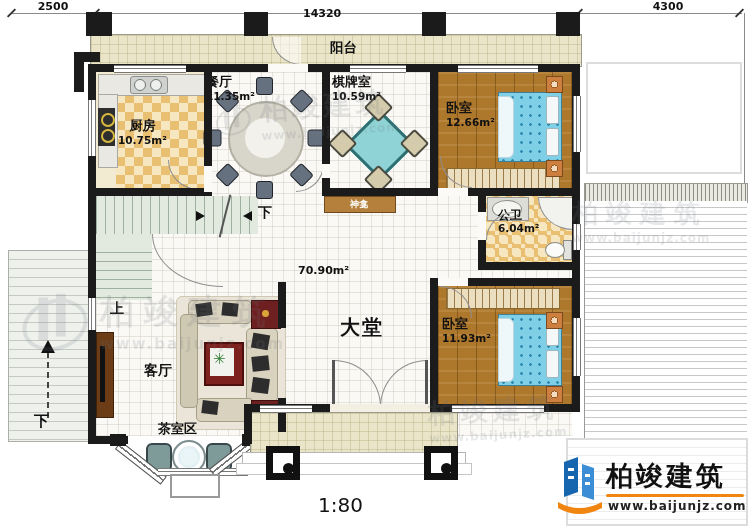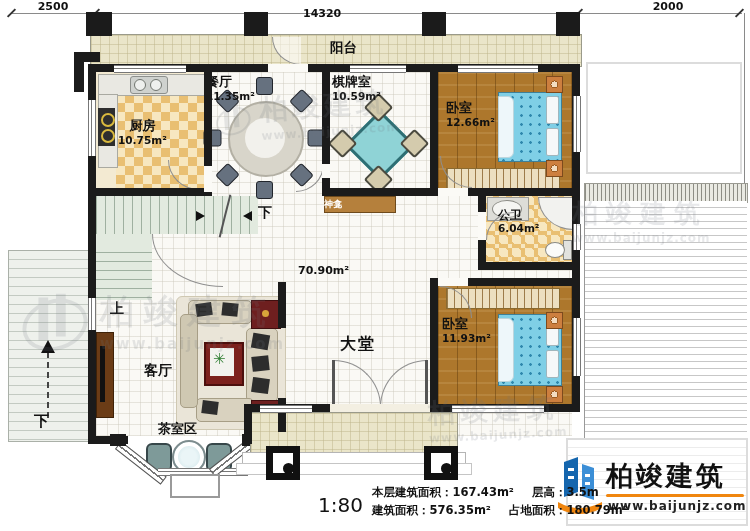--- a/index.html
+++ b/index.html
@@ -60,21 +60,21 @@
 
 <div class="canvas">
 
   <div class="dim" style="left:10px;top:13px;width:732px;height:1px;"></div>
   <div class="tick" style="left:6px;top:12px;"></div>
   <div class="tick" style="left:90px;top:12px;"></div>
   <div class="tick" style="left:573px;top:12px;"></div>
   <div class="tick" style="left:734px;top:12px;"></div>
   <div class="lbl" style="left:28px;top:0px;width:50px;text-align:center;font-size:11px;">2500</div>
   <div class="lbl" style="left:303px;top:7px;width:60px;font-size:11px;">14320</div>
-  <div class="lbl" style="left:640px;top:0px;width:56px;text-align:center;font-size:11px;">2000</div>
+  <div class="lbl" style="left:640px;top:0px;width:56px;text-align:center;font-size:11px;">4300</div>
   <div class="dim" style="left:744px;top:13px;width:1px;height:470px;"></div>
   <div class="lbl" style="left:712px;top:288px;font-size:11px;transform:rotate(-90deg);transform-origin:center;">13180</div>
 
   <div class="abs" style="left:586px;top:62px;width:152px;height:108px;border:2px solid #dcdcdc;"></div>
   <div class="abs" style="left:584px;top:183px;width:162px;height:18px;border:1px solid #9a9a92;background:repeating-linear-gradient(90deg,#8d8d85 0 1px,#e9e9e2 1px 4px);"></div>
   <div class="abs stripesRamp" style="left:584px;top:201px;width:162px;height:264px;"></div>
   <div class="abs" style="left:566px;top:438px;width:178px;height:84px;border:2px solid #dcdcdc;background:repeating-linear-gradient(#fff 0 7px,#ececec 7px 8px);"></div>
 
   <div class="abs stripesH" style="left:8px;top:250px;width:80px;height:190px;"></div>
   <div class="abs" style="left:47px;top:352px;width:0;height:66px;border-left:2px dashed #444;"></div>
@@ -173,23 +173,23 @@
   <div class="pillow" style="left:546px;top:318px;width:11px;height:26px;"></div>
   <div class="pillow" style="left:546px;top:350px;width:11px;height:26px;"></div>
   <div class="nst" style="left:546px;top:312px;"></div>
   <div class="nst" style="left:546px;top:386px;"></div>
   <div class="rlabel" style="left:442px;top:316px;text-align:left;">
     <span class="nm">卧室</span>
     <span class="ar">11.93m²</span>
   </div>
 
   <div class="abs" style="left:324px;top:196px;width:70px;height:15px;background:#b5803c;border:1px solid #6e4a1c;"></div>
-  <div class="lbl" style="left:324px;top:198px;width:70px;text-align:left;font-size:9px;color:#fff;">神龛</div>
+  <div class="lbl" style="left:324px;top:198px;width:70px;text-align:center;font-size:9px;color:#fff;">神龛</div>
   <div class="lbl" style="left:298px;top:264px;font-size:11px;">70.90m²</div>
-  <div class="lbl" style="left:340px;top:314px;font-size:16px;letter-spacing:2px;margin-top:20px;">大堂</div>
+  <div class="lbl" style="left:340px;top:314px;font-size:20px;letter-spacing:2px;">大堂</div>
 
   <div class="abs" style="left:176px;top:296px;width:108px;height:132px;background:#eae5d8;border:1px solid #cfc8b2;border-radius:6px;"></div>
   <div class="abs" style="left:188px;top:300px;width:62px;height:22px;background:#d9d2bf;border:1px solid #a79e86;border-radius:5px;"></div>
   <div class="abs" style="left:196px;top:303px;width:16px;height:13px;background:#2d2d2d;transform:rotate(-8deg);"></div>
   <div class="abs" style="left:222px;top:303px;width:16px;height:13px;background:#2d2d2d;transform:rotate(6deg);"></div>
   <div class="abs" style="left:246px;top:328px;width:30px;height:72px;background:#d9d2bf;border:1px solid #a79e86;border-radius:5px;"></div>
   <div class="abs" style="left:252px;top:334px;width:17px;height:15px;background:#2d2d2d;transform:rotate(10deg);"></div>
   <div class="abs" style="left:252px;top:356px;width:17px;height:15px;background:#2d2d2d;transform:rotate(-6deg);"></div>
   <div class="abs" style="left:252px;top:378px;width:17px;height:15px;background:#2d2d2d;transform:rotate(8deg);"></div>
   <div class="abs" style="left:196px;top:398px;width:56px;height:22px;background:#d9d2bf;border:1px solid #a79e86;border-radius:5px;"></div>
@@ -320,24 +320,14 @@
       <rect x="29" y="22" width="5" height="3" fill="#fff"></rect>
         <rect x="29" y="30" width="5" height="3" fill="#fff"></rect>
       <path d="M2 50 Q23 62 46 50 L46 56 Q23 68 2 56 Z" fill="#f0860f"></path>
     </svg>
     <div class="lbl" style="left:50px;top:6px;font-size:27px;letter-spacing:3px;">柏竣建筑</div>
     <div class="abs" style="left:50px;top:42px;width:138px;height:3px;background:#f0860f;border-radius:2px;"></div>
     <div class="lbl" style="left:52px;top:47px;font-size:12px;letter-spacing:1px;color:#222;">www.baijunjz.com</div>
   </div>
 
   <div class="lbl" style="left:318px;top:493px;font-size:20px;font-weight:normal;">1:80</div>
-  <div class="abs" style="left:372px;top:485px;">
-    <div class="stat-row">
-      <span><span>本层建筑面积：</span><span>167.43m²</span></span>
-      <span><span>层高：</span><span>3.5m</span></span>
-    </div>
-    <div class="stat-row" style="margin-top:3px;">
-      <span><span>建筑面积：</span><span>576.35m²</span></span>
-      <span><span>占地面积：</span><span>180.79m²</span></span>
-    </div>
-  </div>
 
 </div>
 
 </body></html>

